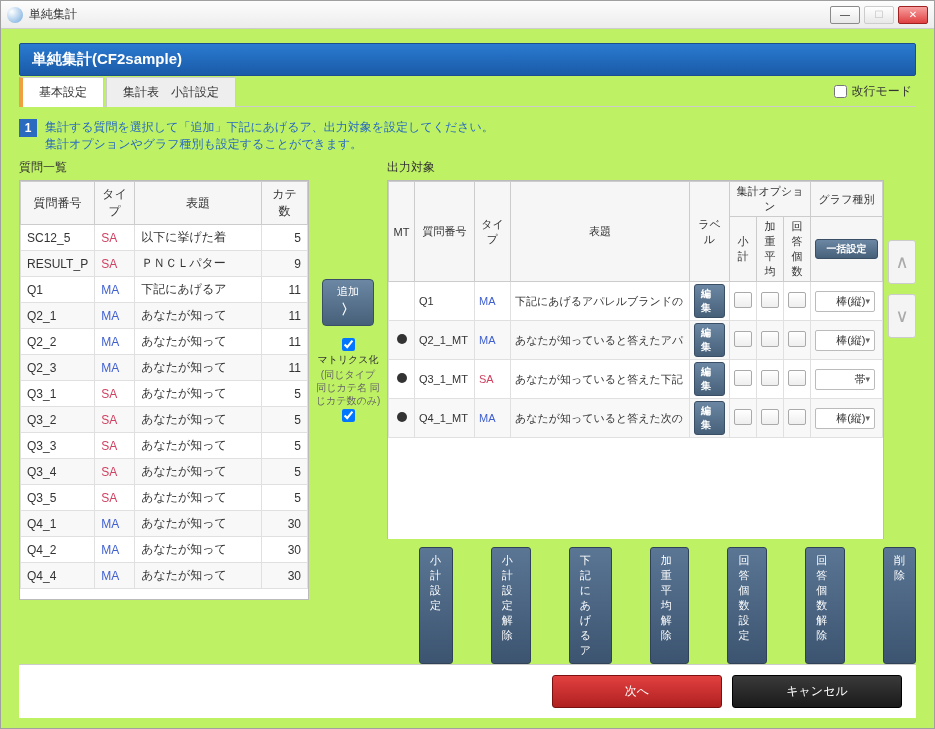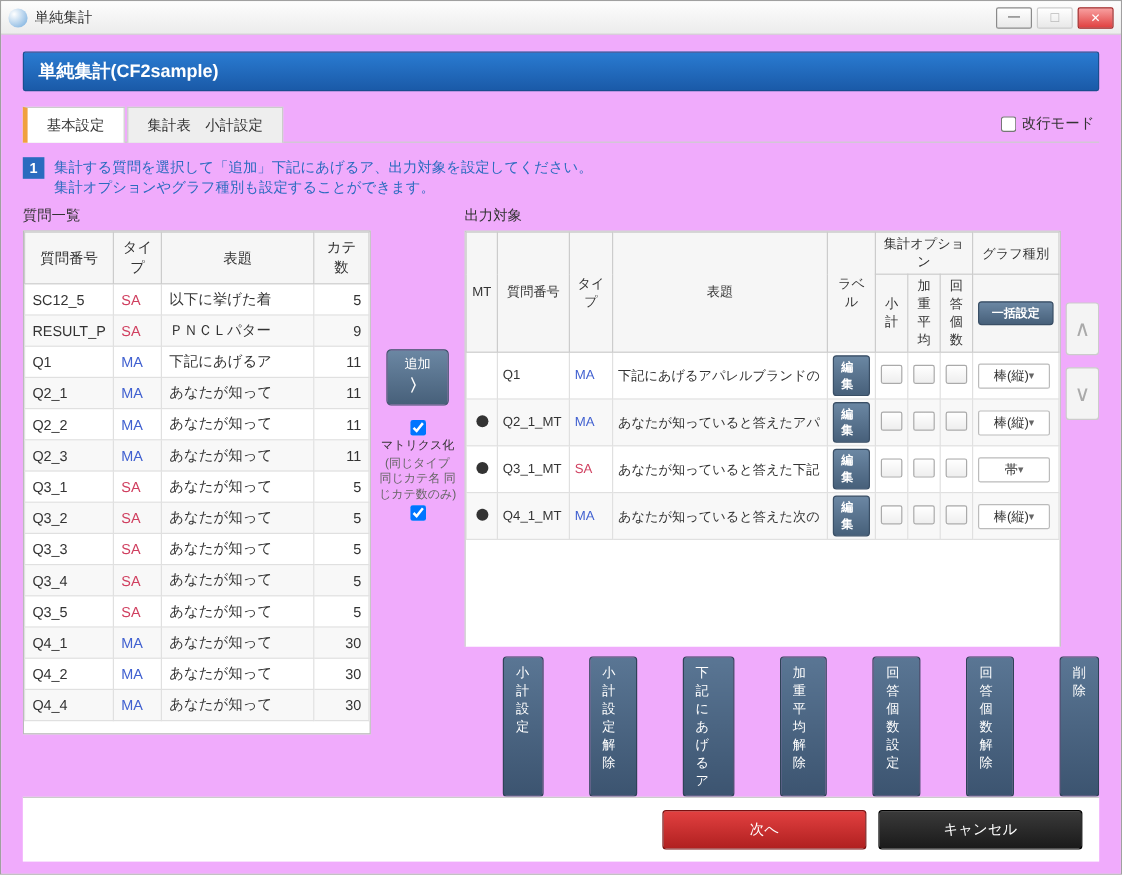--- a/index.html
+++ b/index.html
@@ -5,23 +5,23 @@
 * { box-sizing: border-box; margin: 0; padding: 0; }
 body { font-family: "Meiryo UI", "MS PGothic", sans-serif; font-size: 12px; background: #fff; color: #333; }
 .window { width: 935px; height: 729px; border: 1px solid #a0a0a0; background: #f4f4f4; display: flex; flex-direction: column; }
 .titlebar { height: 28px; background: linear-gradient(#fdfdfd, #ececec); border-bottom: 1px solid #ccc; display: flex; align-items: center; padding: 0 6px; }
 .titlebar .app-icon { width: 16px; height: 16px; border-radius: 50%; background: radial-gradient(circle at 30% 30%, #fff, #6fa8dc); margin-right: 6px; }
 .titlebar .title { flex: 1; font-size: 12px; color: #333; }
 .win-btns { display: flex; gap: 4px; }
 .win-btn { width: 30px; height: 18px; border: 1px solid #8a8a8a; border-radius: 2px; background: linear-gradient(#fff,#e8e8e8); font-size: 10px; display:flex; align-items:center; justify-content:center; cursor:pointer; }
 .win-btn.close { background: linear-gradient(#f8a0a0,#e04040); color:#fff; border-color:#a02020; }
 .win-btn.max { color:#bbb; border-color:#ccc; }
-.content { flex:1; padding: 14px 18px 10px; display:flex; flex-direction:column; overflow:hidden; background:#f0abfc; }
+.content { flex:1; padding: 14px 18px 10px; display:flex; flex-direction:column; overflow:hidden; background:#bef264; }
 .banner { background: linear-gradient(#2a7bd1, #1a5aa8); color:#fff; font-size:15px; font-weight:bold; padding:6px 12px; border:1px solid #1a4e8f; border-radius:2px; }
-.tab-row { margin-top:12px; display:flex; align-items:center; border-bottom:1px solid #ccc; }
+.tab-row { display:flex; align-items:center; border-bottom:1px solid #ccc; }
 .tab { padding:6px 16px; background:#eee; border:1px solid #ccc; border-bottom:none; margin-right:2px; cursor:pointer; position:relative; top:1px; font-size:12px; }
 .tab.active { background:#fff; border-left:4px solid #f0a040; }
 .tab-spacer { flex:1; }
 .linebreak-mode { display:flex; align-items:center; gap:4px; padding-right:4px; }
 .step-hint { display:flex; align-items:flex-start; gap:8px; margin:12px 0 6px; color:#2a6bbf; font-size:12px; }
 .step-num { background:#2a6bbf; color:#fff; width:18px; height:18px; display:flex; align-items:center; justify-content:center; font-weight:bold; }
 .body-grid { flex:1; display:flex; gap:6px; overflow:hidden; }
 .left-pane { width:290px; display:flex; flex-direction:column; }
 .mid-pane { width:66px; display:flex; flex-direction:column; align-items:center; padding-top:120px; font-size:11px; text-align:center; gap:4px; }
 .right-pane { flex:1; display:flex; flex-direction:column; }
@@ -37,21 +37,21 @@
 .num-r { text-align:right; }
 .add-btn { background: linear-gradient(#6b87a3,#47607a); color:#fff; border:1px solid #3a4f66; border-radius:4px; width:52px; padding:4px 0 6px; cursor:pointer; font-size:11px; display:flex; flex-direction:column; align-items:center; gap:2px; }
 .add-btn .arrow { font-size:14px; font-weight:bold; }
 .chk-wrap { display:flex; flex-direction:column; align-items:center; gap:2px; font-size:10px; line-height:1.3; margin-top:8px; }
 .tbl-wrap-right { border:1px solid #bbb; height:380px; overflow:auto; background:#fff; }
 table.grid-r th { background:#f6f6f6; border:1px solid #ccc; padding:2px 4px; font-weight:normal; font-size:11px; color:#333; }
 table.grid-r td { border:1px solid #e0e0e0; padding:2px 4px; font-size:11px; height:24px; }
 .mt-dot { display:inline-block; width:10px; height:10px; border-radius:50%; background:#333; }
 .mini-btn { background:linear-gradient(#6b87a3,#47607a); color:#fff; border:1px solid #3a4f66; border-radius:3px; padding:2px 6px; font-size:10px; cursor:pointer;font-weight:bold; }
 .chkcell { display:inline-block; width:18px; height:16px; border:1px solid #aaa; border-radius:2px; background:linear-gradient(#fff,#eee); cursor:pointer; }
-.graph-sel { border:1px solid #bbb; border-radius:2px; font-size:11px; padding:2px 4px; width:60px; background:#fff; display:flex; justify-content:center; align-items:center; cursor:pointer; }
+.graph-sel { border:1px solid #bbb; border-radius:2px; font-size:11px; padding:2px 4px; width:60px; background:#fff; display:flex; justify-content:flex-end; align-items:center; cursor:pointer; }
 .graph-sel::after { content:"▾"; font-size:9px; color:#666; }
 .move-btns { display:flex; flex-direction:column; gap:10px; margin-left:4px; padding-top:60px; }
 .move-btn { width:28px; height:44px; border:1px solid #ccc; border-radius:3px; background:#f4f4f4; cursor:pointer; display:flex; align-items:center; justify-content:center; color:#aaa; font-size:18px; }
 .btn-row { display:flex; gap:6px; justify-content:flex-end; margin-top:8px; }
 .opt-btn { background:linear-gradient(#5a7694,#3c5470); color:#fff; border:1px solid #2f4258; border-radius:3px; padding:5px 10px; font-size:11px; cursor:pointer;margin-left:32px; }
 .footer { border-top:1px solid #ccc; padding:10px 14px; display:flex; justify-content:flex-end; gap:10px; background:#fff; }
 .ftr-btn { width:170px; padding:7px 0; border-radius:3px; font-size:12px; cursor:pointer; color:#fff; border:1px solid #333; }
 .ftr-btn.next { background:linear-gradient(#e24040,#b02020); border-color:#7a1010; }
 .ftr-btn.cancel { background:linear-gradient(#3a3a3a,#1a1a1a); border-color:#000; }
 .right-flex { display:flex; flex:1; overflow:hidden; }

